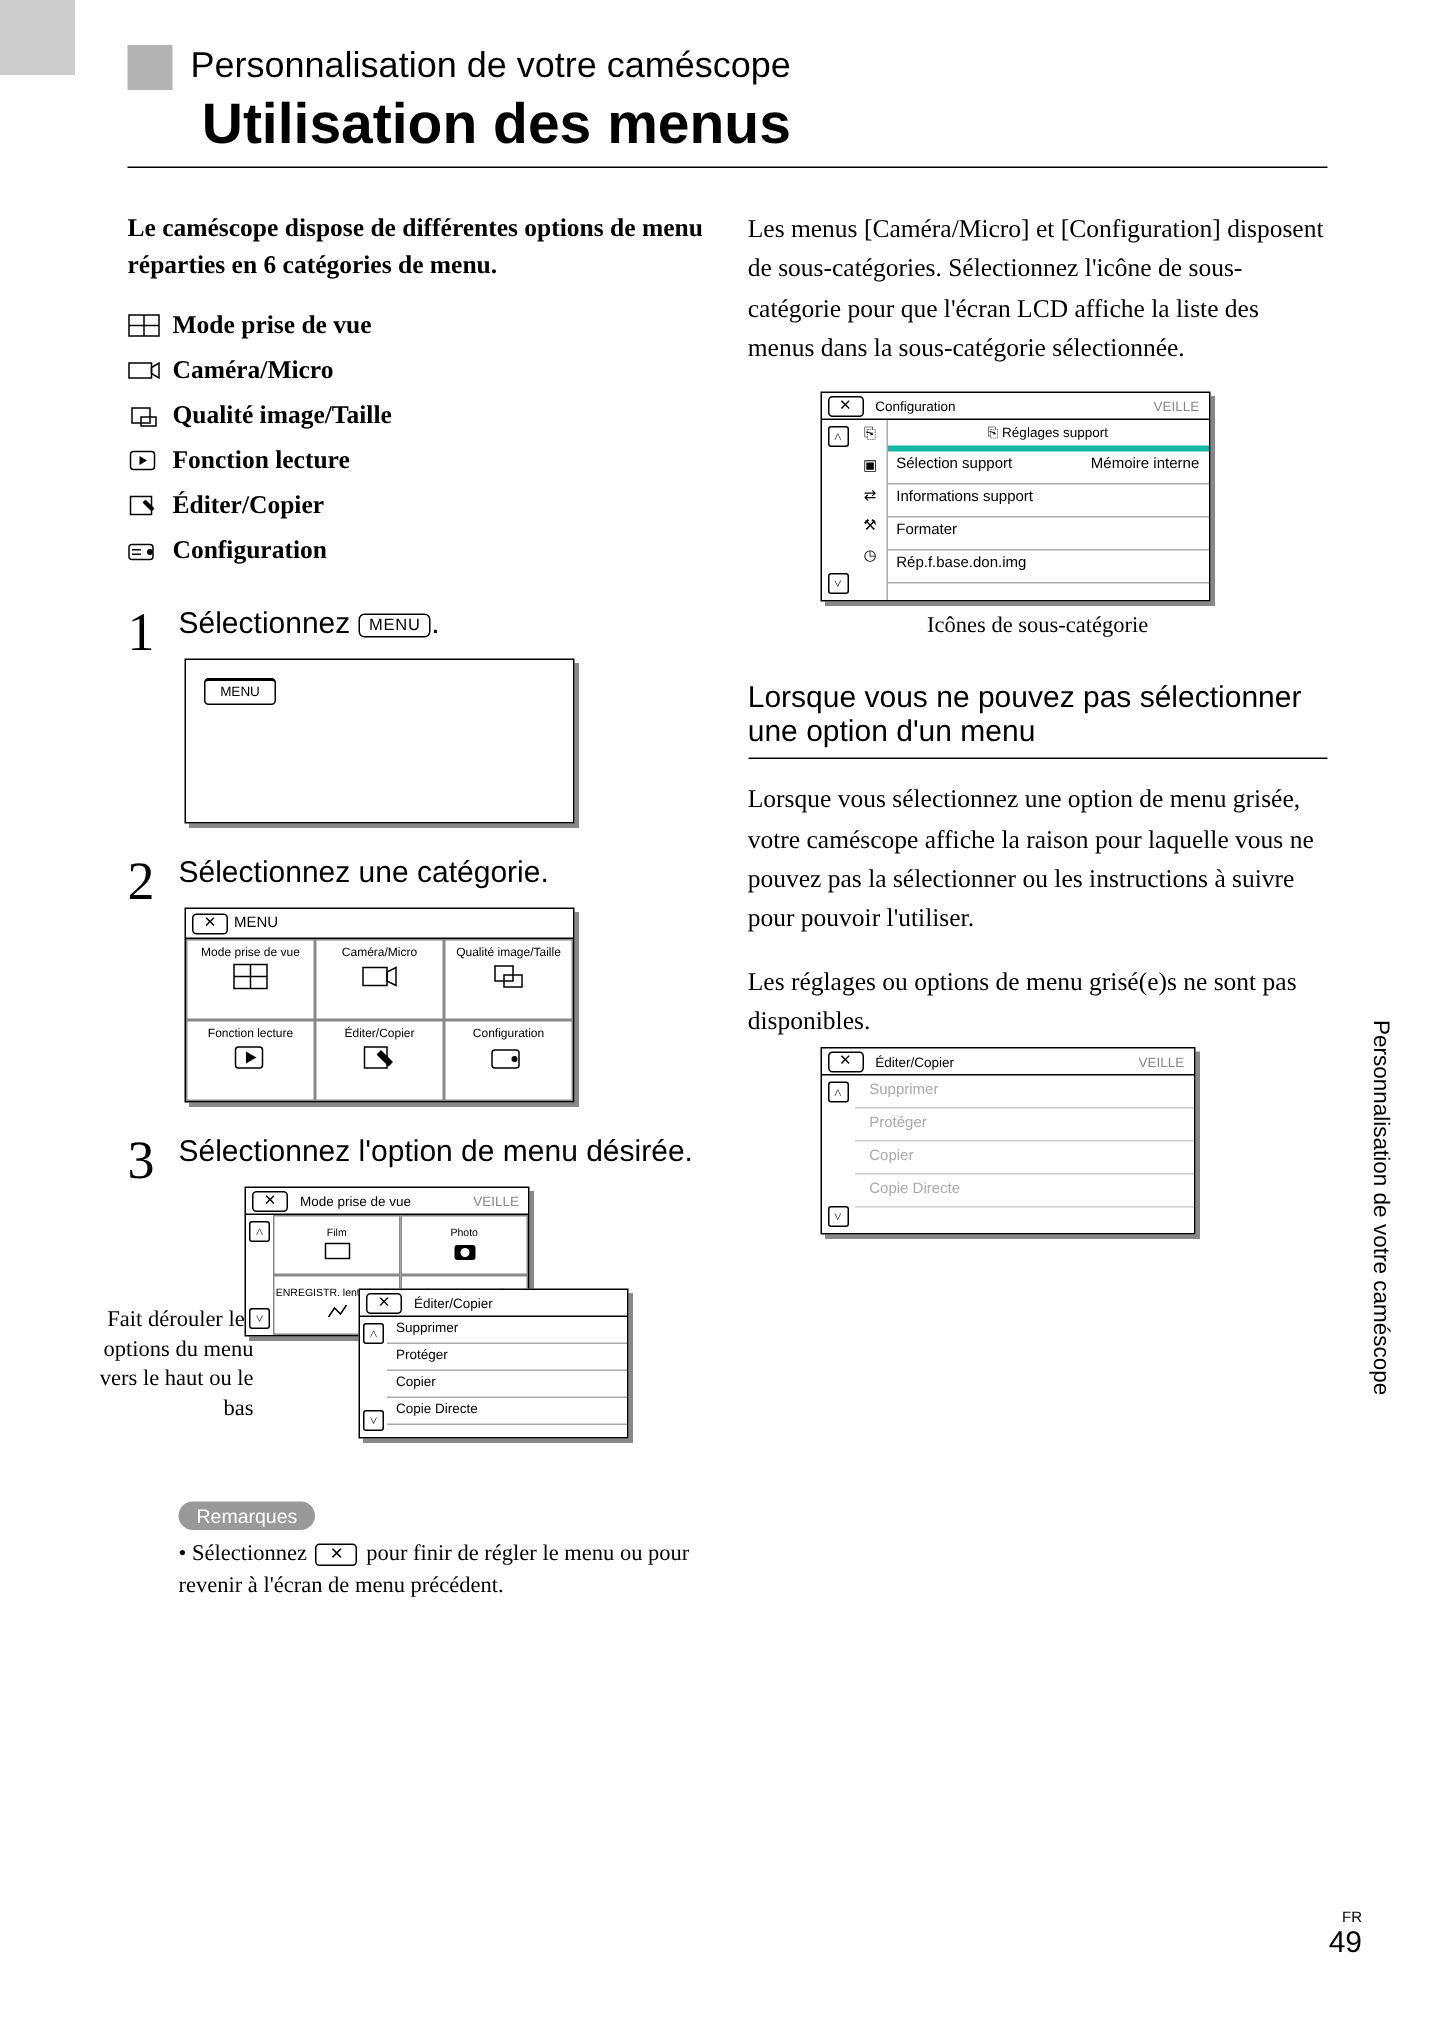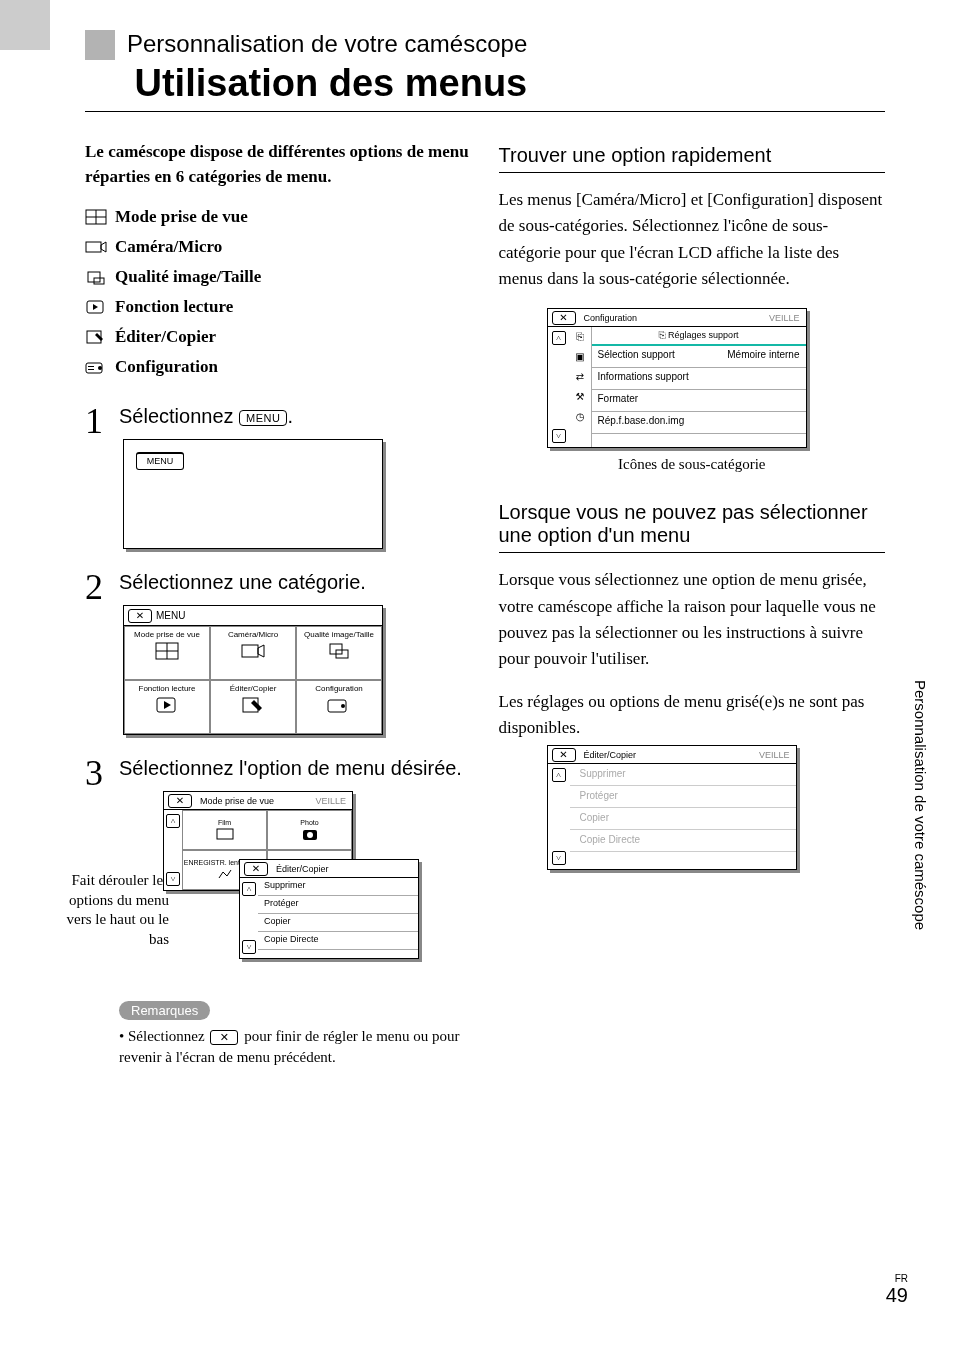--- a/index.html
+++ b/index.html
@@ -119,21 +119,21 @@
   .r-heading { font-size:20px; font-family:Arial,sans-serif; border-bottom:1px solid #000; padding-bottom:5px; margin-bottom:14px; margin-top:4px;}
   .r-para { font-size:17px; line-height:1.55; margin-bottom:16px; }
   .r-para.tight { margin-bottom:4px; }
 
   .screen-r1 { width:260px; height:140px; margin:4px auto 8px 48px; }
   .sr1-body{display:flex;height:120px;}
   .sr1-col1{width:22px;display:flex;flex-direction:column;align-items:center;justify-content:space-between;padding:4px 0;}
   .sr1-col2{width:22px;display:flex;flex-direction:column;align-items:center;gap:6px;padding-top:4px;border-right:1px solid #aaa;}
   .sub-icon{width:14px;height:14px;font-size:10px;text-align:center;}
   .sr1-main{flex:1;}
-  .sr1-title{font-size:9px;font-family:Arial,sans-serif;text-align:center;padding:3px;border-bottom:2px solid #14b8a6;}
+  .sr1-title{font-size:9px;font-family:Arial,sans-serif;text-align:center;padding:3px;border-bottom:4px solid #14b8a6;}
   .sr1-row{height:22px;border-bottom:1px solid #aaa;font-size:10px;font-family:Arial,sans-serif;padding:3px 6px;display:flex;justify-content:space-between;}
   .caption { font-size:15px; text-align:center; margin-bottom:28px; }
 
   .screen-r2 { width:250px; height:125px; margin-left:48px; }
   .sr2-body{display:flex;height:105px;}
   .sr2-items{flex:1;}
   .sr2-item{height:22px;border-bottom:1px solid #ccc;font-size:10px;font-family:Arial,sans-serif;padding:4px 10px;color:#aaa;}
 </style>
 </head>
 <body>
@@ -353,21 +353,20 @@
             </div>
           </div>
           <div style="height:90px;"></div>
           <div class="remarques-pill">Remarques</div>
           <div class="remarques-text">• <span>Sélectionnez </span><span class="inline-x">✕</span><span> pour finir de régler le menu ou pour revenir à l'écran de menu précédent.</span></div>
         </div>
       </div>
     </div>
 
     <div class="col">
-      <div class="r-heading">Trouver une option rapidement</div>
       <p class="r-para">Les menus [Caméra/Micro] et [Configuration] disposent de sous-catégories. Sélectionnez l'icône de sous-catégorie pour que l'écran LCD affiche la liste des menus dans la sous-catégorie sélectionnée.</p>
 
       <div class="screen screen-r1">
         <div class="s3-header">
             <span class="xbtn">✕</span>
             <span style="flex:1;padding-left:4px;">Configuration</span>
             <span style="padding-right:6px;color:#888;">VEILLE</span>
           </div>
         <div class="sr1-body">
           <div class="sr1-col1">

